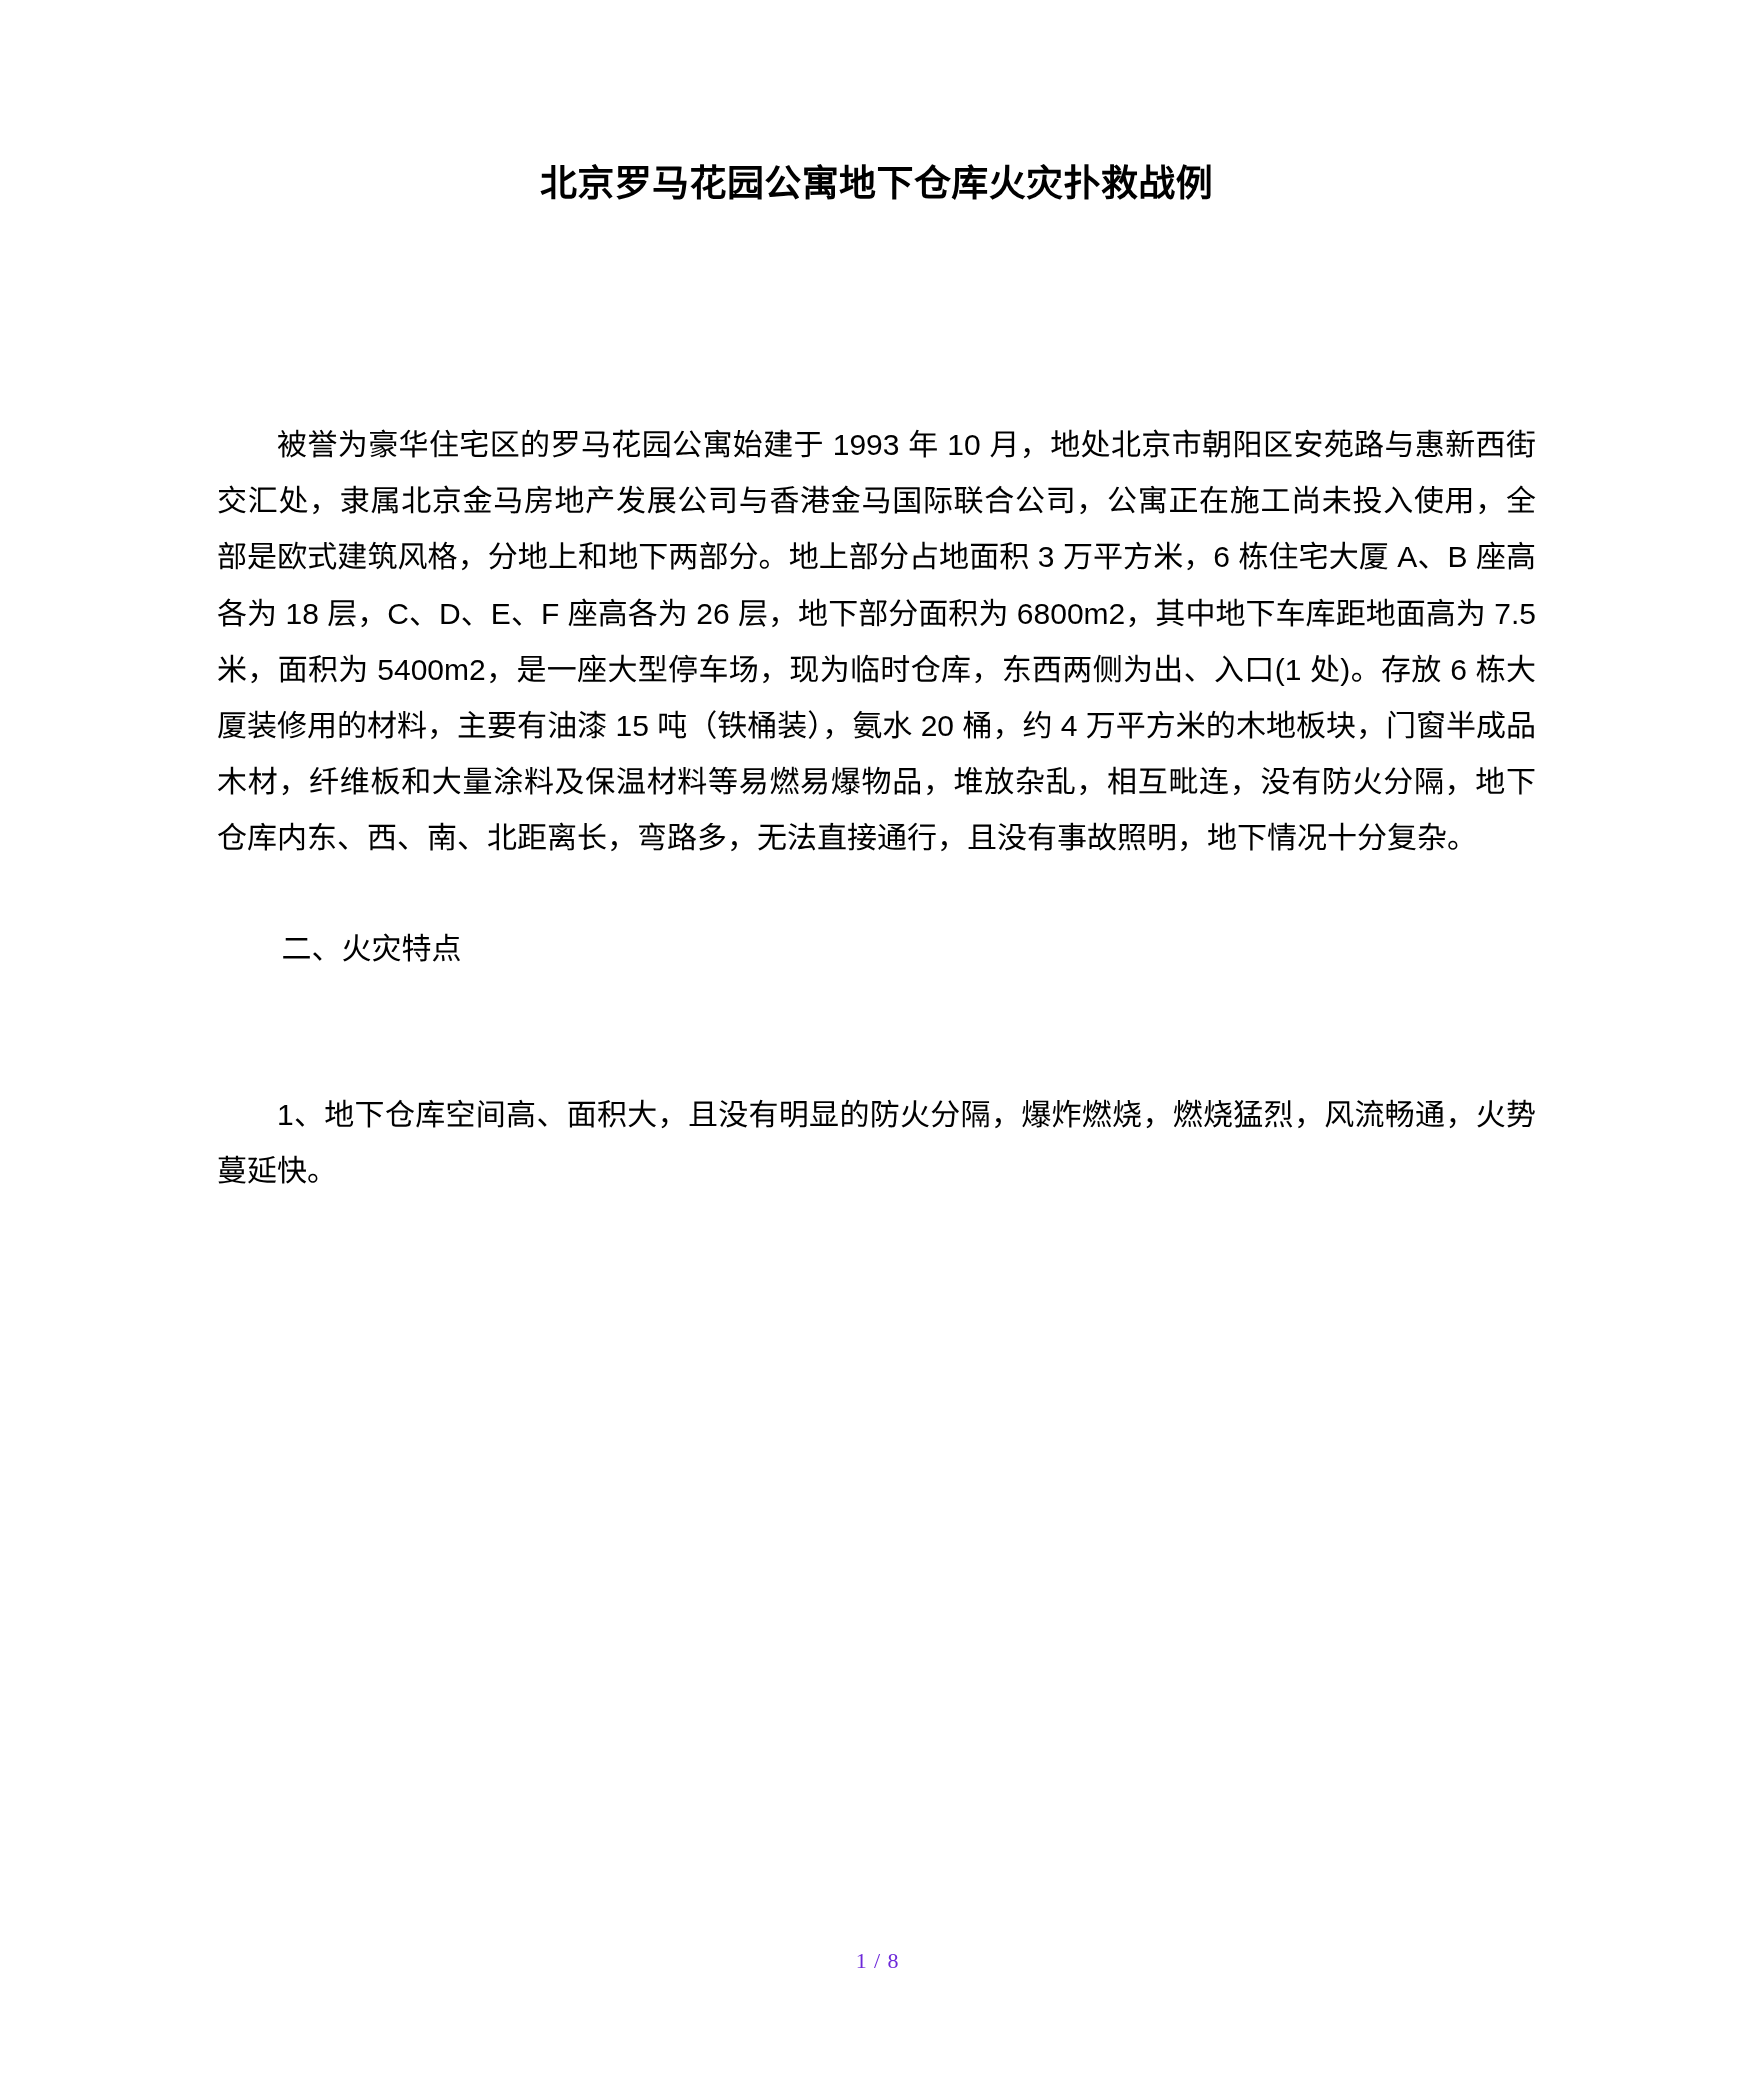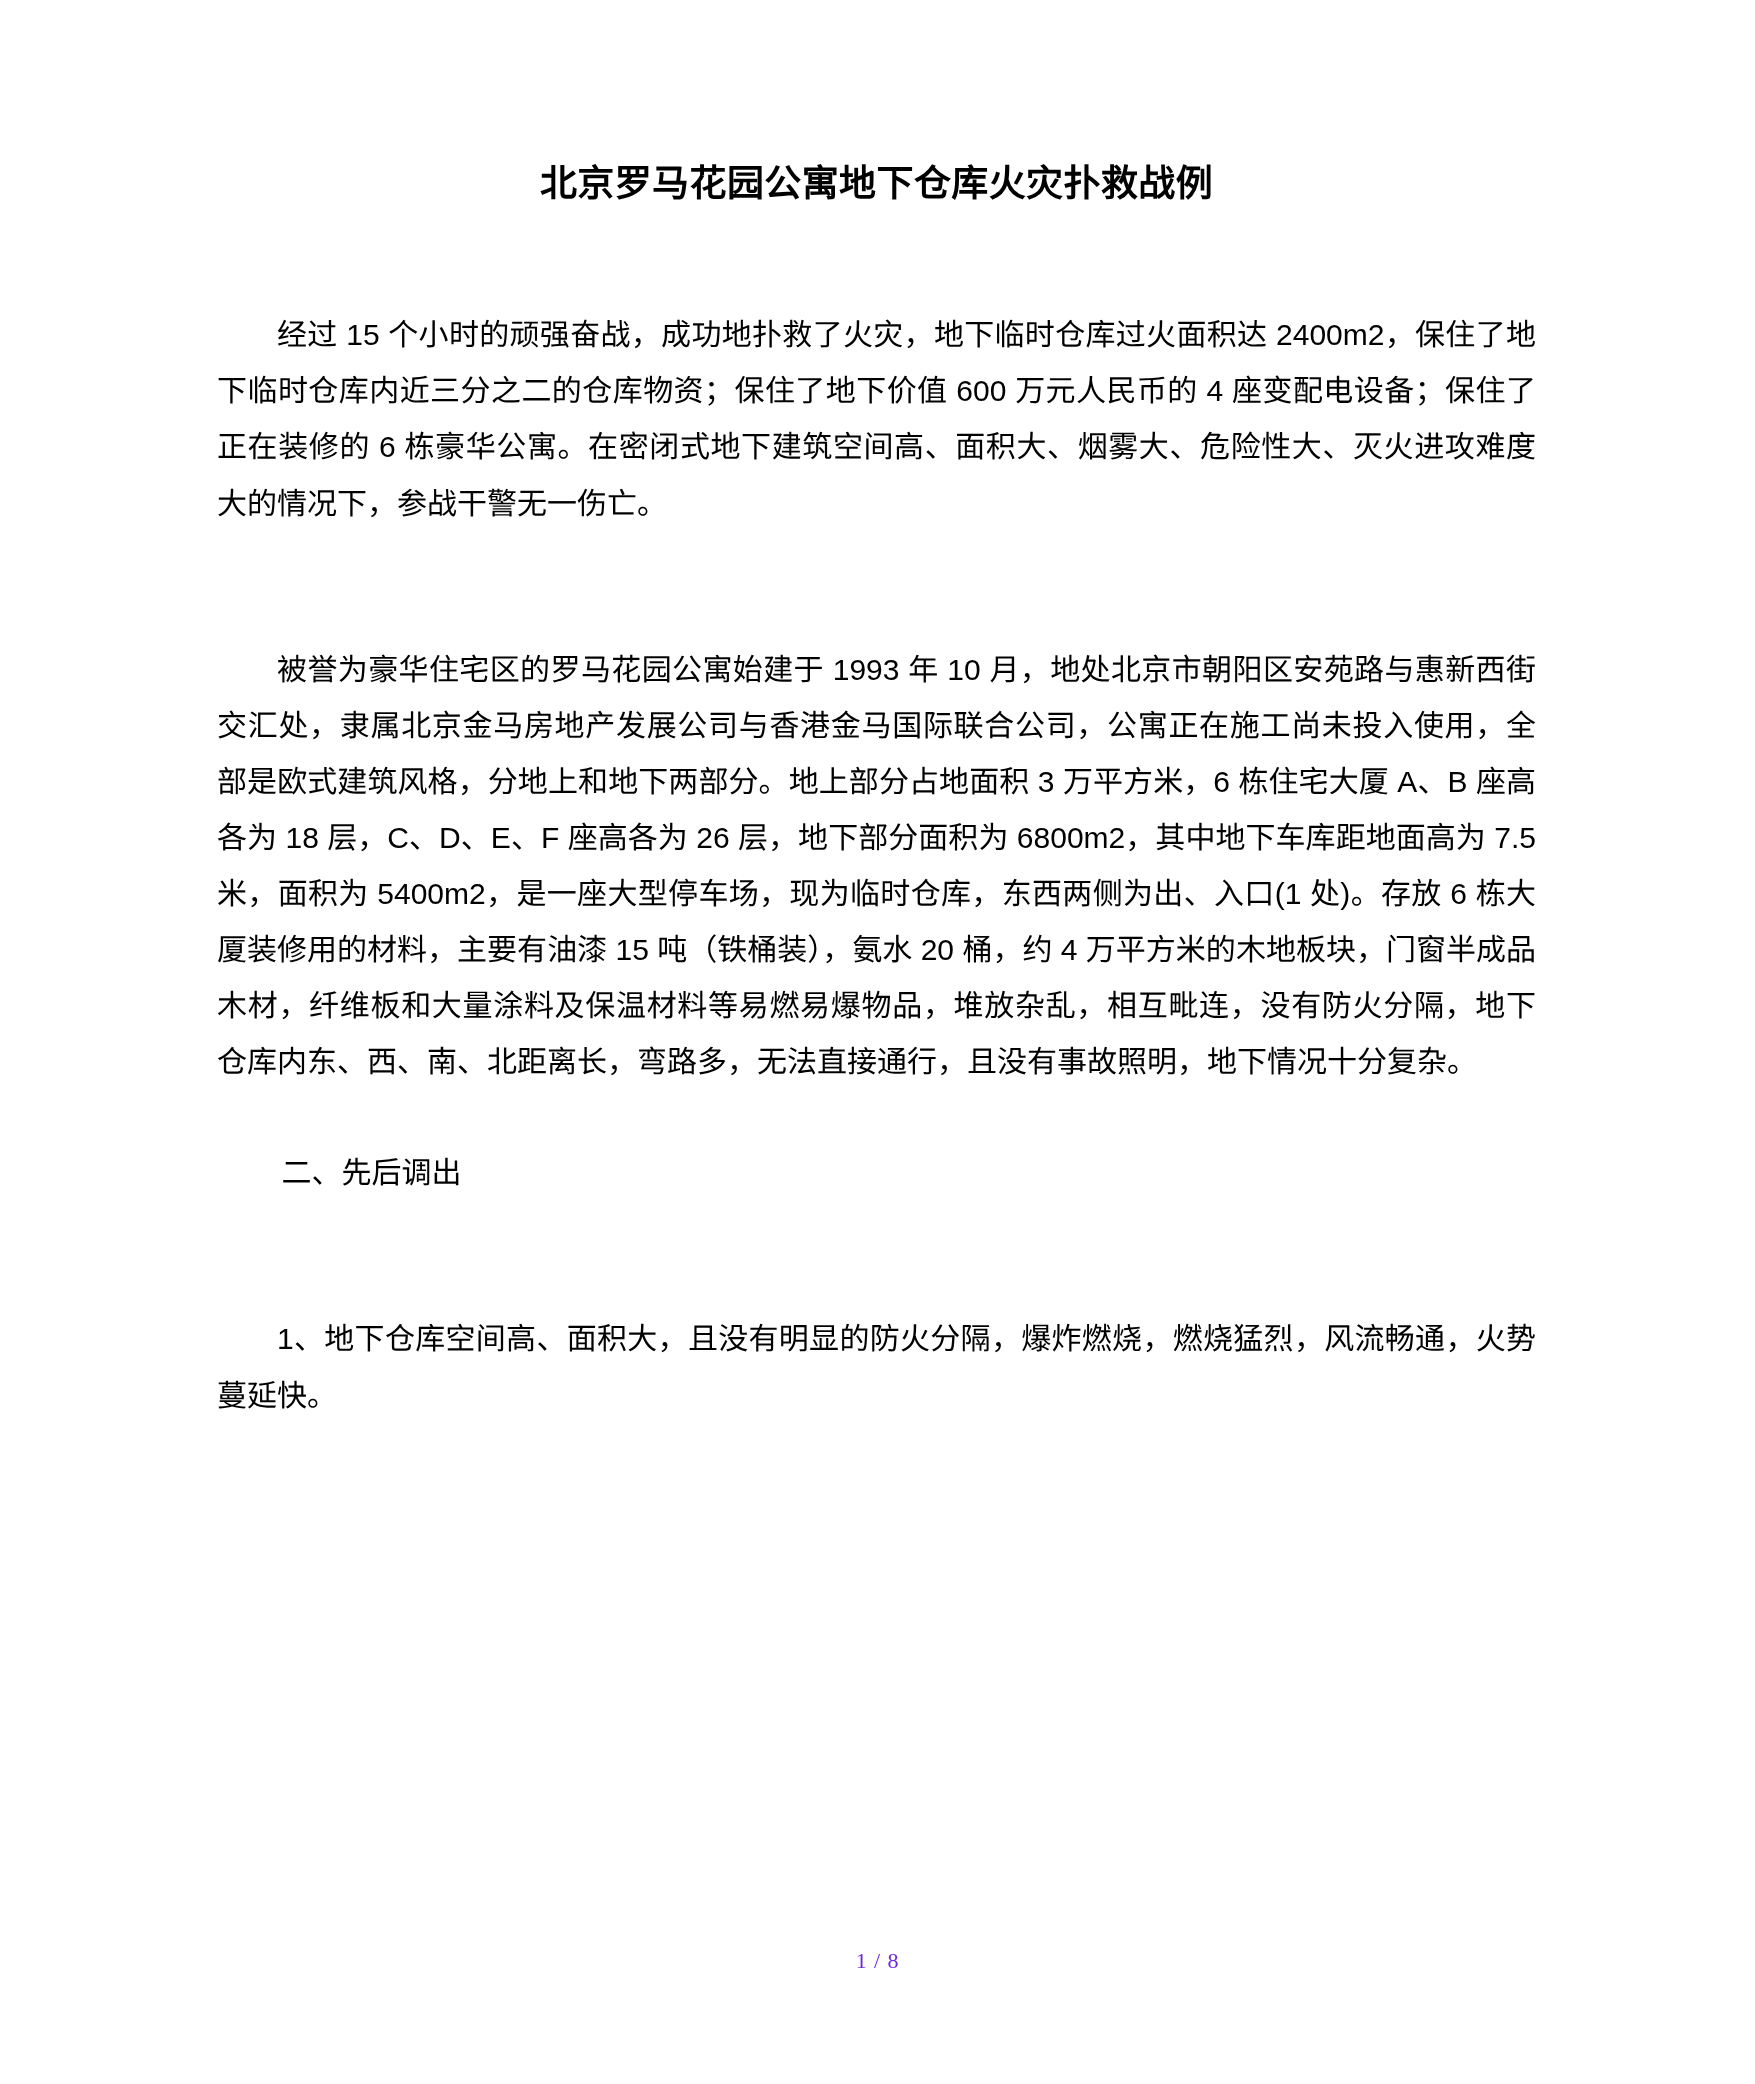--- a/index.html
+++ b/index.html
@@ -79,32 +79,31 @@
 <div class="page">
   <div class="content">
 
     <h1 class="doc-title">北京罗马花园公寓地下仓库火灾扑救战例</h1>
 
     <div class="gap-title"></div>
 
 
     <div class="gap-lg"></div>
 
-    <p class="para indent">经过 15 个小时的顽强奋战，成功地扑救了火灾，地下临时仓库过火面积达 2400m2，保住了地下临时仓库内近三分之二的仓库物资；保住了地下价值 600 万元人民币的 4 座变配电设备；保住了正在装修的 6 栋豪华公寓。在密闭式地下建筑空间高、面积大、烟雾大、危险性大、灭火进攻难度大的情况下，参战干警无一伤亡。</p>
 
     <div class="gap-lg"></div>
 
 
     <div class="gap-lg"></div>
 
     <p class="para indent">被誉为豪华住宅区的罗马花园公寓始建于 1993 年 10 月，地处北京市朝阳区安苑路与惠新西街交汇处，隶属北京金马房地产发展公司与香港金马国际联合公司，公寓正在施工尚未投入使用，全部是欧式建筑风格，分地上和地下两部分。地上部分占地面积 3 万平方米，6 栋住宅大厦 A、B 座高各为 18 层，C、D、E、F 座高各为 26 层，地下部分面积为 6800m2，其中地下车库距地面高为 7.5 米，面积为 5400m2，是一座大型停车场，现为临时仓库，东西两侧为出、入口(1 处)。存放 6 栋大厦装修用的材料，主要有油漆 15 吨（铁桶装），氨水 20 桶，约 4 万平方米的木地板块，门窗半成品木材，纤维板和大量涂料及保温材料等易燃易爆物品，堆放杂乱，相互毗连，没有防火分隔，地下仓库内东、西、南、北距离长，弯路多，无法直接通行，且没有事故照明，地下情况十分复杂。</p>
 
     <div class="gap-lg"></div>
 
-    <p class="heading heading-2">二、先后调出</p>
+    <p class="heading heading-2">二、火灾特点</p>
 
     <div class="gap-lg"></div>
 
 
     <div class="gap-lg"></div>
 
     <p class="para indent">1、地下仓库空间高、面积大，且没有明显的防火分隔，爆炸燃烧，燃烧猛烈，风流畅通，火势蔓延快。</p>
 
   </div>
 

